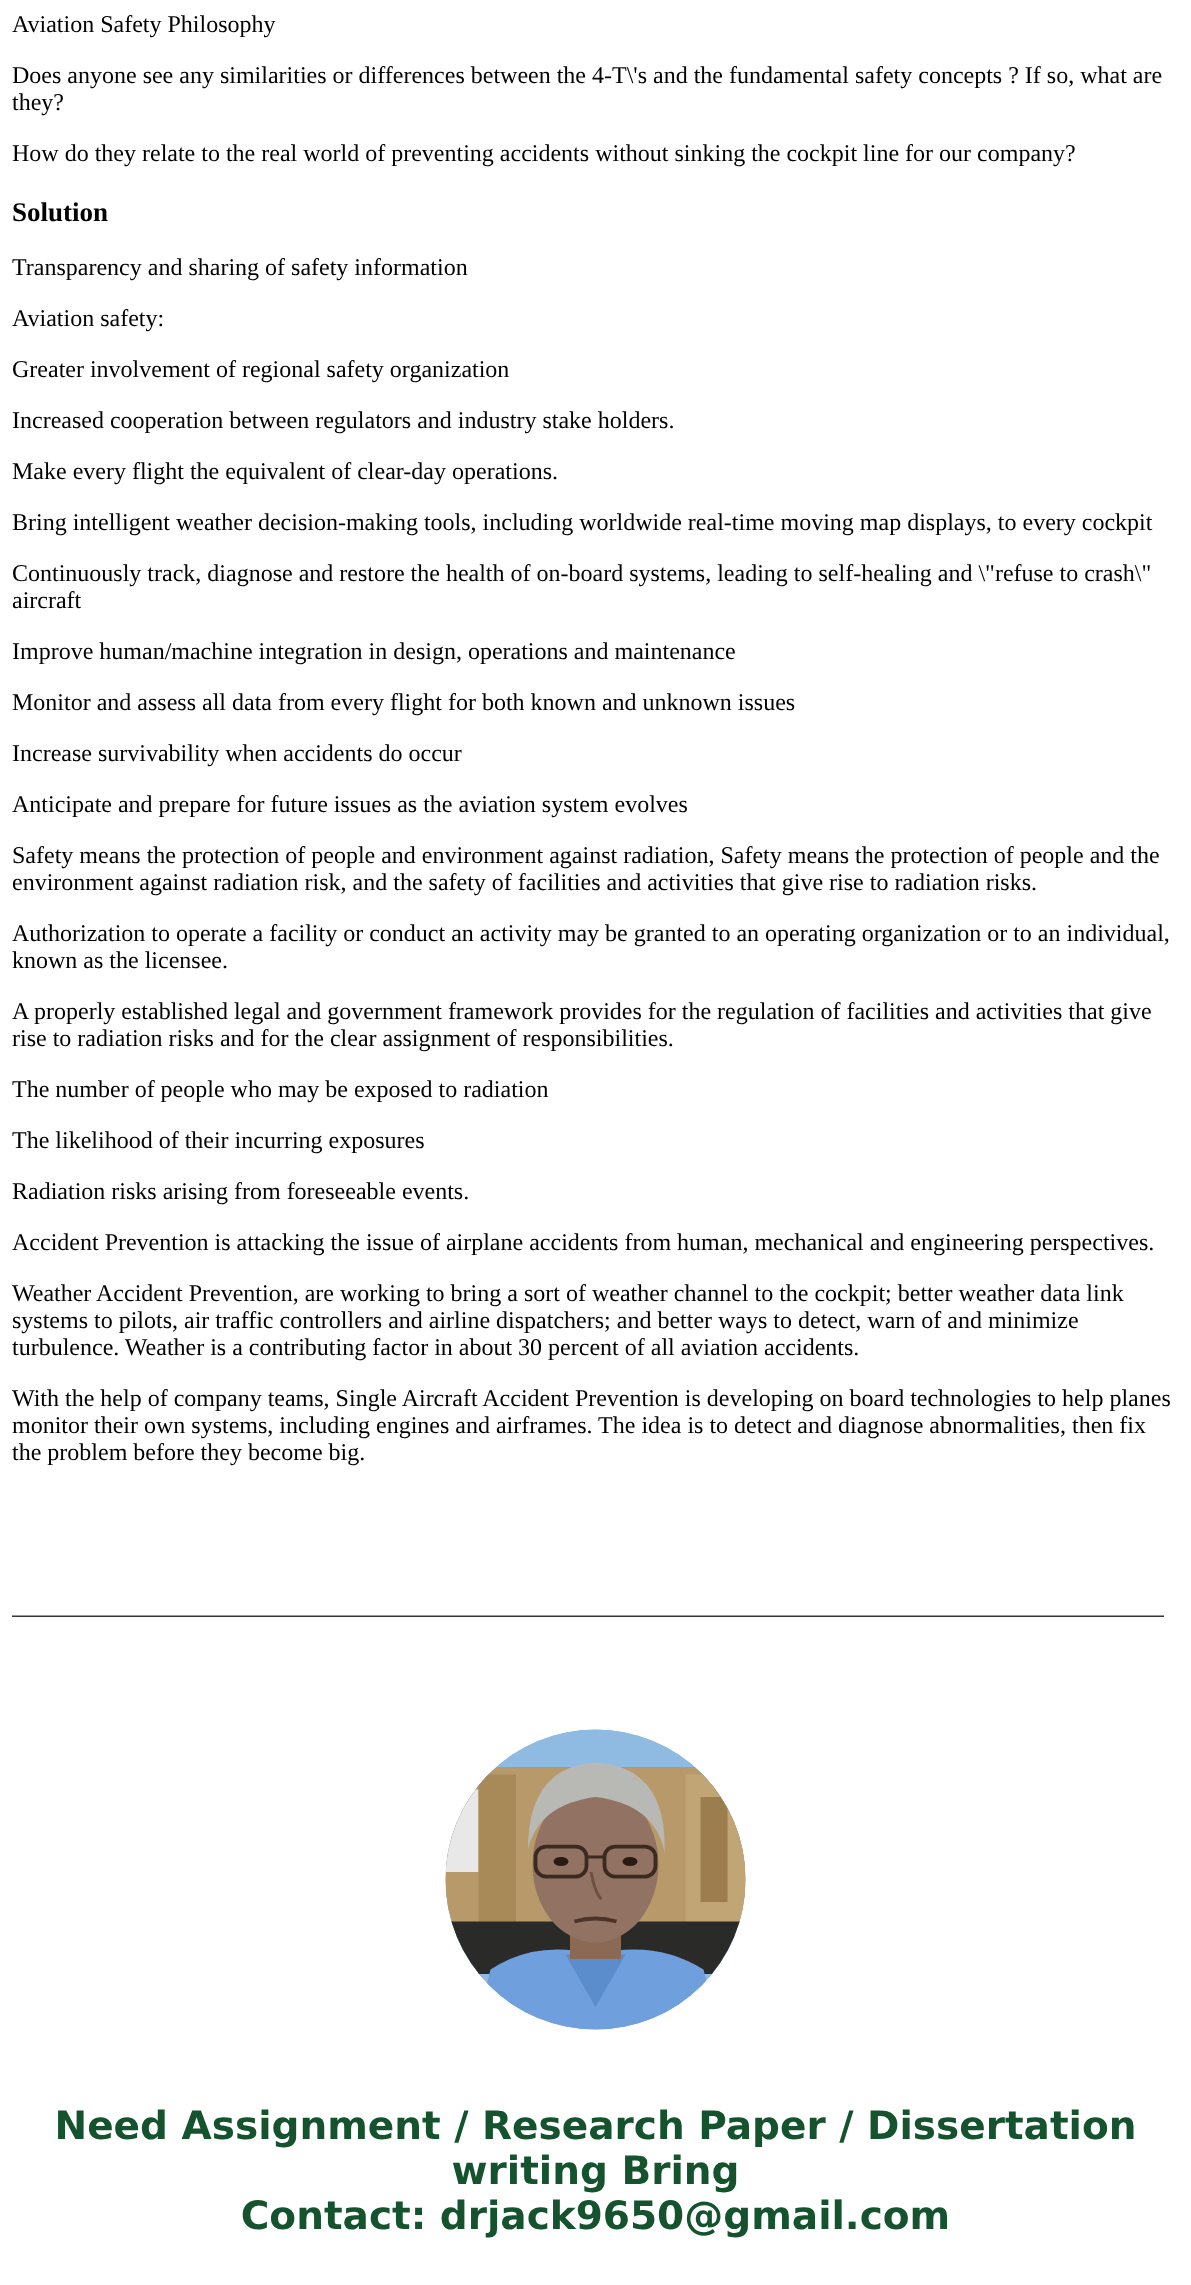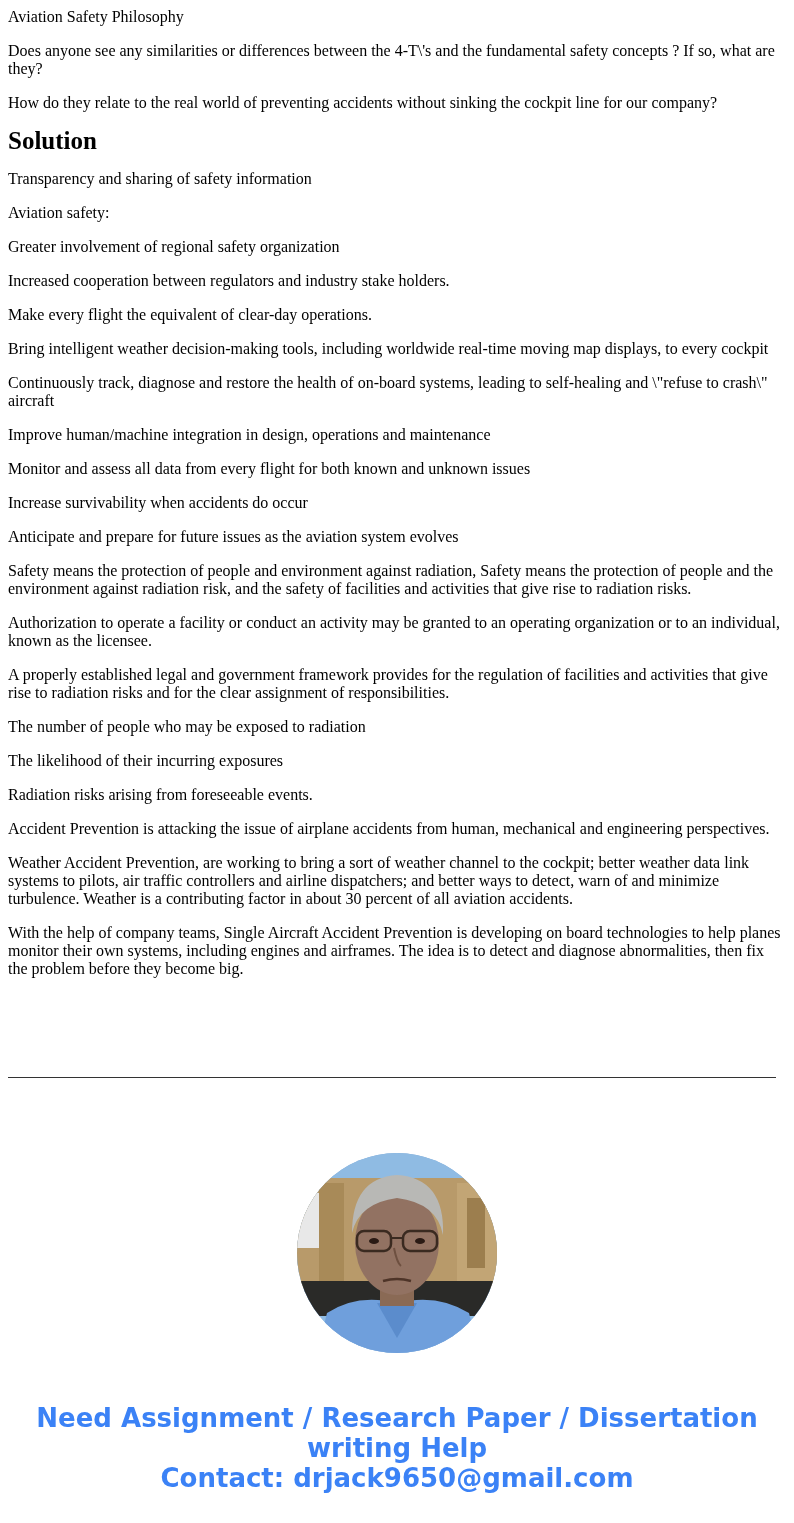--- a/index.html
+++ b/index.html
@@ -10,21 +10,21 @@
     font-size: 16px;
     line-height: 18px;
     color: #000000;
     position: relative;
   }
   .content { padding: 8px 25px 0 8px; width: 778px; box-sizing: content-box; }
   .content p { margin: 0 0 16px 0; }
   .content p.first { margin-top: 0; }
   h3.solution {
     font-family: "Liberation Serif", "DejaVu Serif", serif;
-    font-size: 25px;
+    font-size: 18px;
     font-weight: bold;
     margin: 18px 0 18px 0;
     line-height: 22px;
   }
   hr.divider {
     position: absolute;
     left: 8px;
     top: 1077px;
     width: 768px;
     height: 0;
@@ -45,21 +45,21 @@
   .promo {
     position: absolute;
     left: 0;
     top: 1403px;
     width: 794px;
     text-align: center;
     font-family: "DejaVu Sans", sans-serif;
     font-weight: bold;
     font-size: 26px;
     line-height: 30px;
-    color: #3b82f6;
+    color: #14532d;
   }
   .promo div { margin: 0; }
 </style>
 </head>
 <body>
 
 <div class="content">
   <p class="first">Aviation Safety Philosophy</p>
   <p>Does anyone see any similarities or differences between the 4-T\'s and the fundamental safety concepts ? If so, what are they?</p>
   <p>How do they relate to the real world of preventing accidents without sinking the cockpit line for our company?</p>
@@ -120,15 +120,15 @@
     <ellipse cx="77" cy="88" rx="5" ry="3" fill="#2a1a14"></ellipse>
     <ellipse cx="123" cy="88" rx="5" ry="3" fill="#2a1a14"></ellipse>
 
     <path d="M97 95 Q100 110 104 113" stroke="#6e5040" stroke-width="2" fill="none"></path>
     <path d="M86 128 Q100 124 114 128" stroke="#4e3428" stroke-width="2.5" fill="none"></path>
   </svg>
 </div>
 
 <div class="promo">
   <div>Need Assignment / Research Paper / Dissertation</div>
-  <div>writing Help</div>
+  <div>writing Bring</div>
   <div>Contact: drjack9650@gmail.com</div>
 </div>
 
 </body></html>

